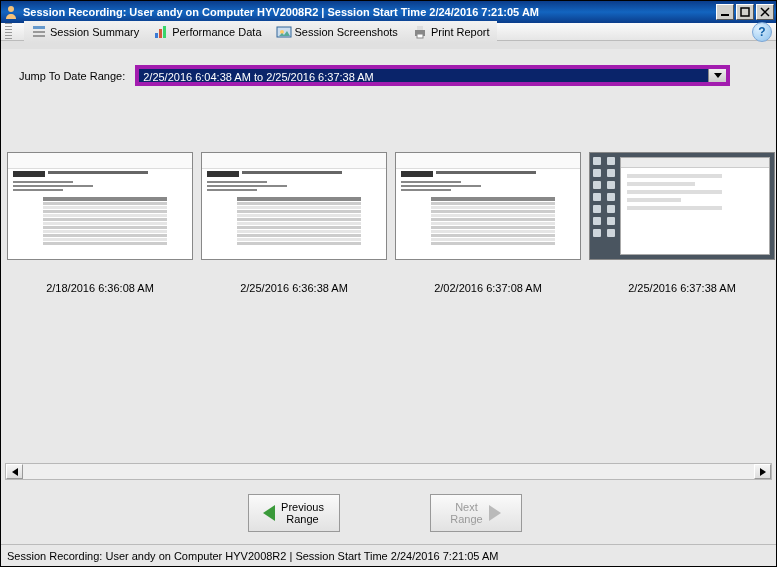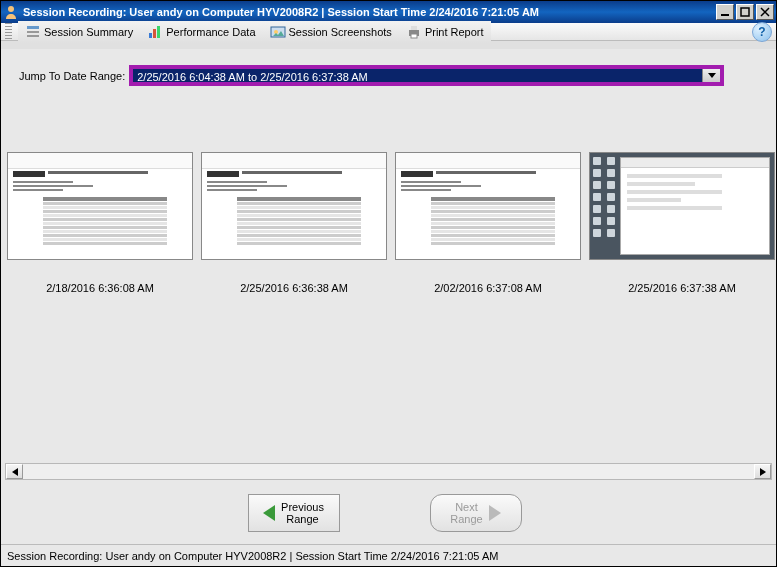--- a/index.html
+++ b/index.html
@@ -42,21 +42,21 @@
   }
   .win-btn svg { width: 10px; height: 10px; }
   
   .toolbar {
     height: 18px;
     background: linear-gradient(to bottom, #fafafa, #e6e6e6);
     border-bottom: 1px solid #bbb;
     display: flex;
     align-items: center;
     padding: 0 4px;
-    gap: 4px;
+    gap: 10px;
   }
   .toolbar-grip {
     width: 7px; height: 18px;
     background: repeating-linear-gradient(to bottom, #999 0 1px, transparent 1px 3px);
     margin-right: 2px;
   }
   .toolbar-item {
     display: flex;
     align-items: center;
     gap: 3px;
@@ -85,21 +85,21 @@
     position: absolute;
     top: 48px;
     left: 0; right: 0;
     bottom: 22px;
     background: #e8e8e8;
     overflow: hidden;
   }
   .jump-row {
     display: flex;
     align-items: center;
-    gap: 4px;
+    gap: 10px;
     padding: 16px 18px 10px 18px;
   }
   .dropdown {
     flex: 1;
     height: 21px;
     border: 4px solid #a21caf;
     background: #fff;
     display: flex;
     align-items: stretch;
     max-width: 595px;
@@ -189,21 +189,21 @@
     display: flex;
     align-items: center;
     justify-content: center;
     gap: 6px;
     cursor: pointer;
     color: #000;
     font-size: 11px;
     text-align: center;
     line-height: 1.1;
   }
-  .nav-btn.disabled { color: #9a9a9a; cursor: default; border-radius: 12px; }
+  .nav-btn.disabled { color: #9a9a9a; cursor: default; }
   .nav-arrow { width: 0; height: 0; }
   .arrow-left { border-top: 8px solid transparent; border-bottom: 8px solid transparent; border-right: 12px solid #3a9a3a; }
   .arrow-right { border-top: 8px solid transparent; border-bottom: 8px solid transparent; border-left: 12px solid #bababa; }
   
   .statusbar {
     position: absolute;
     bottom: 0; left: 0; right: 0;
     height: 22px;
     background: #e8e8e8;
     border-top: 1px solid #bbb;

